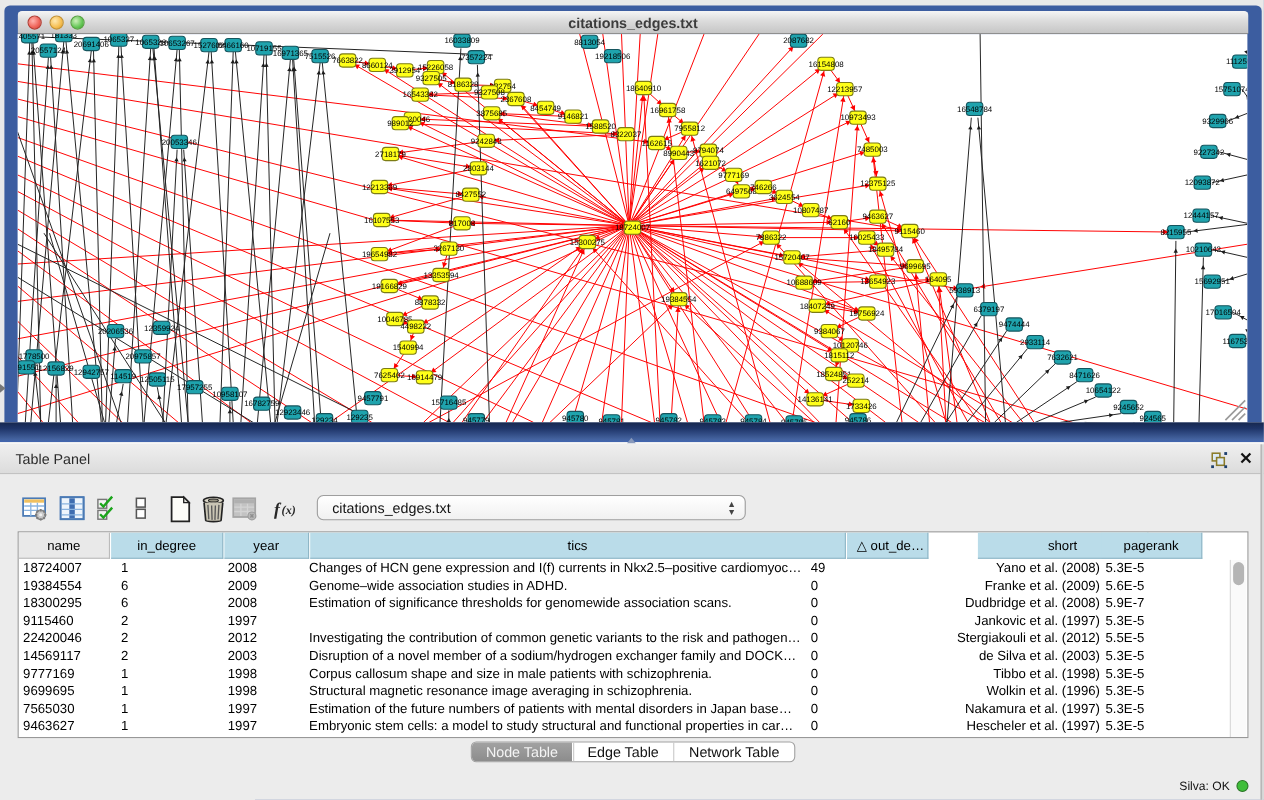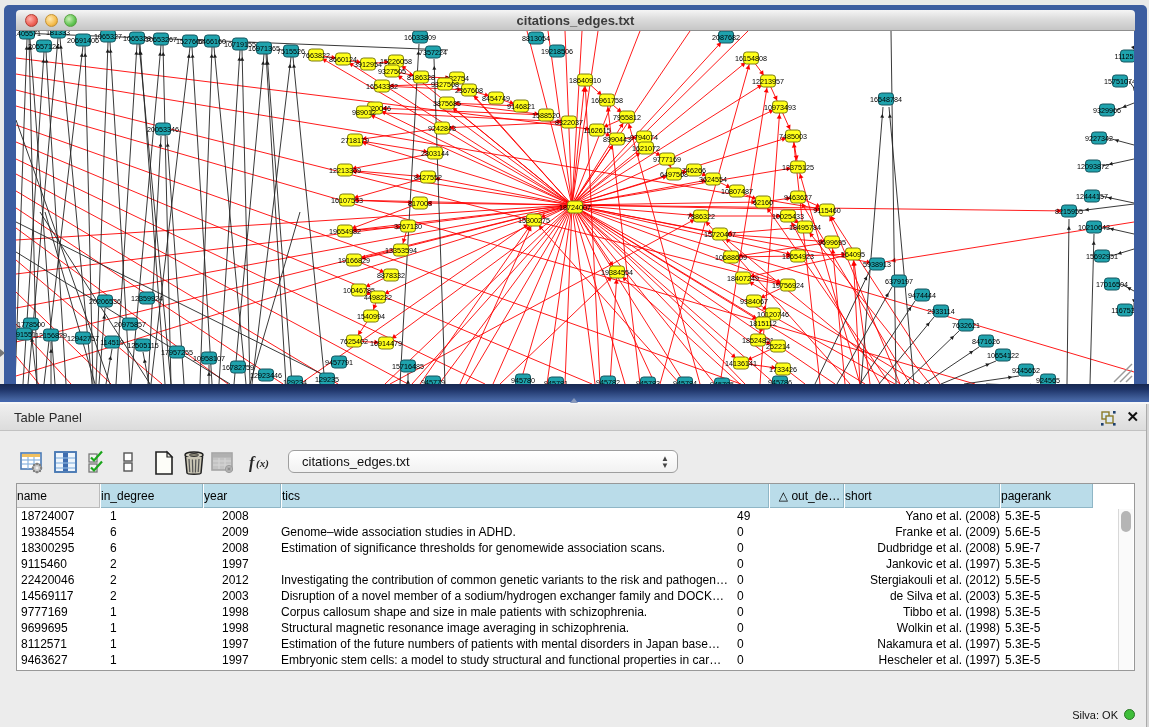--- a/index.html
+++ b/index.html
@@ -29,28 +29,28 @@
 #combo { position:absolute; left:288px; top:46px; width:390px; height:23px;
   background:linear-gradient(#ffffff,#f1f1f1); border:1px solid #9e9e9e; border-radius:6px; }
 #combo span { position:absolute; left:13px; top:3px; font-size:13px; color:#111; }
 #combo .arr { position:absolute; right:8px; font-size:8px; color:#444; line-height:6px; }
 
 #tbl { position:absolute; left:16px; top:79px; width:1119px; height:188px;
   background:#fff; border:1px solid #989898; overflow:hidden; }
 #thead { position:absolute; left:0; top:0; width:1100px; height:24px; }
 .th { position:absolute; top:0; height:24px; background:#badce9;
   border-right:1px solid #8fb6c6; border-bottom:1px solid #8fb6c6;
-  font-size:12px; color:#000; text-align:left; line-height:24px; }
+  font-size:12px; color:#000; text-align:center; line-height:24px; }
 #tbody { position:absolute; left:0; top:24px; width:1100px; }
 .trow { position:relative; height:16px; }
 .c { position:absolute; top:0; height:16px; font-size:12px; color:#000;
   white-space:nowrap; overflow:hidden; line-height:16px; }
 .c0 { left:4px;   width:80px;  }
 .c1 { left:93px;  width:100px; }
-.c2 { left:190px; width:85px;margin-left:15px;  }
+.c2 { left:190px; width:85px;  }
 .c3 { left:264px; width:488px; }
 .c4 { left:720px; width:72px;  }
 .c5 { left:827px; width:156px; text-align:right; }
 .c6 { left:988px; width:100px; }
 #vscroll { position:absolute; right:1px; top:25px; width:15px; height:162px;
   background:#fafafa; border-left:1px solid #d8d8d8; }
 #vthumb { position:absolute; left:2px; top:2px; width:10px; height:21px;
   background:#b5b5b5; border-radius:5px; }
 
 #tabs { position:absolute; left:428px; top:270px; width:295px; height:19px;
@@ -916,28 +916,29 @@
     <div class="arr" style="top:5px">▲</div>
     <div class="arr" style="top:12px">▼</div>
   </div>
   <div id="tbl">
     <div id="thead">
       <div class="th" style="left:0px;   width:83px; background:#e9e9e9; border-right:1px solid #bbb; border-bottom:1px solid #bbb;">name</div>
       <div class="th" style="left:84px;  width:102px;">in_degree</div>
       <div class="th" style="left:187px; width:77px;">year</div>
       <div class="th" style="left:265px; width:487px;">tics</div>
       <div class="th" style="left:753px; width:74px; text-align:center; padding-left:6px;">△ out_de…</div>
-      <div class="th" style="left:828px; width:155px;">short</div>
+      <div class="th" style="left:872px; width:155px;">short</div>
       <div class="th" style="left:984px; width:92px;">pagerank</div>
     </div>
     <div id="tbody">
 <div class="trow">
 <div class="c c0">18724007</div>
           <div class="c c1">1</div>
           <div class="c c2">2008</div>
+<div class="c c3">Changes of HCN gene expression and I(f) currents in Nkx2.5–positive cardiomyoc…</div>
           <div class="c c4">49</div>
           <div class="c c5">Yano et al. (2008)</div>
 <div class="c c6">5.3E-5</div>
         </div>
 <div class="trow">
 <div class="c c0">19384554</div>
           <div class="c c1">6</div>
           <div class="c c2">2009</div>
 <div class="c c3">Genome–wide association studies in ADHD.</div>
           <div class="c c4">0</div>
@@ -987,25 +988,25 @@
           <div class="c c4">0</div>
           <div class="c c5">Tibbo et al. (1998)</div>
 <div class="c c6">5.3E-5</div>
         </div>
 <div class="trow">
 <div class="c c0">9699695</div>
           <div class="c c1">1</div>
           <div class="c c2">1998</div>
 <div class="c c3">Structural magnetic resonance image averaging in schizophrenia.</div>
           <div class="c c4">0</div>
-          <div class="c c5">Wolkin et al. (1998)</div>
+          <div class="c c5">Wolkin et al. (1996)</div>
 <div class="c c6">5.3E-5</div>
         </div>
 <div class="trow">
-<div class="c c0">8112571</div>
+<div class="c c0">7565030</div>
           <div class="c c1">1</div>
           <div class="c c2">1997</div>
 <div class="c c3">Estimation of the future numbers of patients with mental disorders in Japan base…</div>
           <div class="c c4">0</div>
           <div class="c c5">Nakamura et al. (1997)</div>
 <div class="c c6">5.3E-5</div>
         </div>
 <div class="trow">
 <div class="c c0">9463627</div>
           <div class="c c1">1</div>
@@ -1013,15 +1014,20 @@
 <div class="c c3">Embryonic stem cells: a model to study structural and functional properties in car…</div>
           <div class="c c4">0</div>
           <div class="c c5">Hescheler et al. (1997)</div>
 <div class="c c6">5.3E-5</div>
         </div>
     </div>
     <div id="vscroll">
         <div id="vthumb"></div>
       </div>
   </div>
+  <div id="tabs">
+    <div class="seg" id="seg1">Node Table</div>
+    <div class="seg" id="seg2">Edge Table</div>
+    <div class="seg" id="seg3">Network Table</div>
+  </div>
   <div id="mem">Silva: OK</div>
   <div id="memdot"></div>
   <div id="rightedge"></div>
 </div>
 </body></html>

